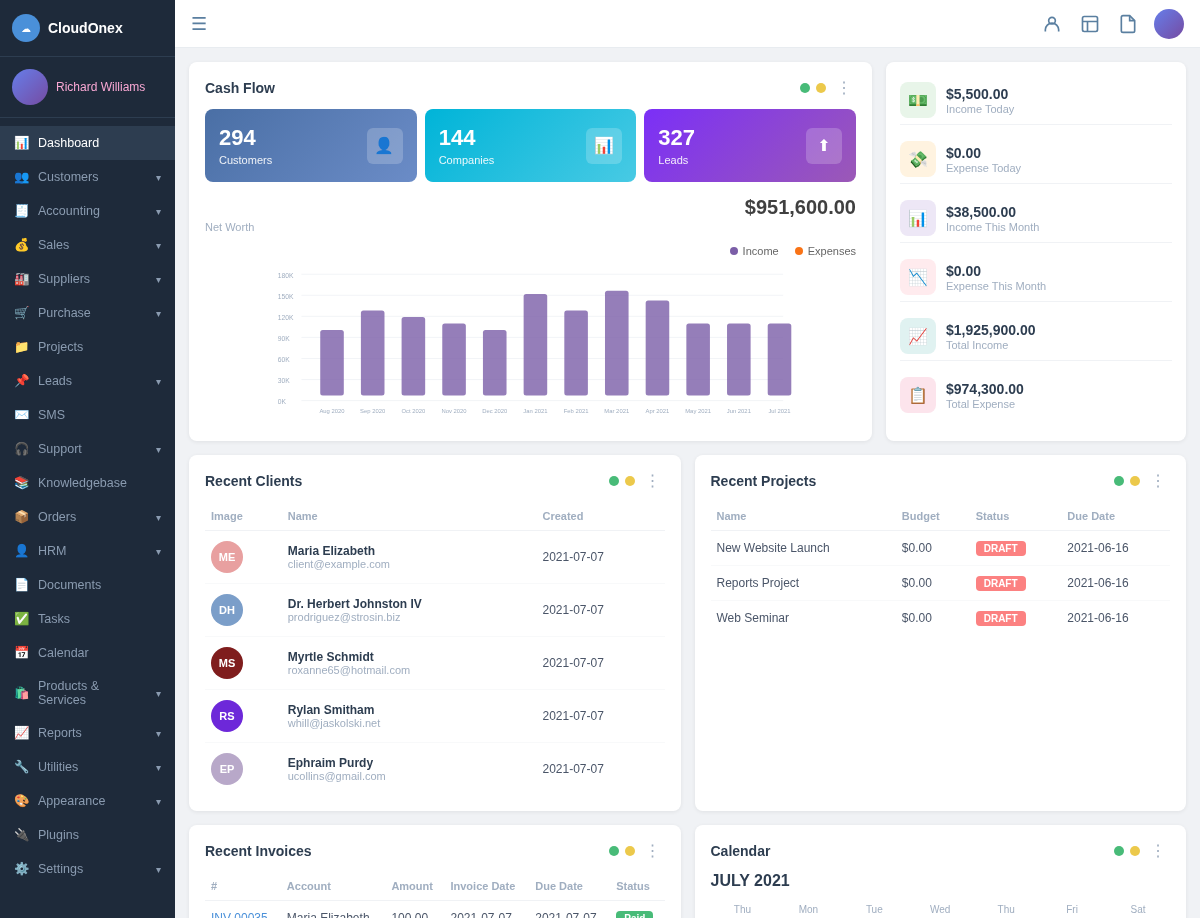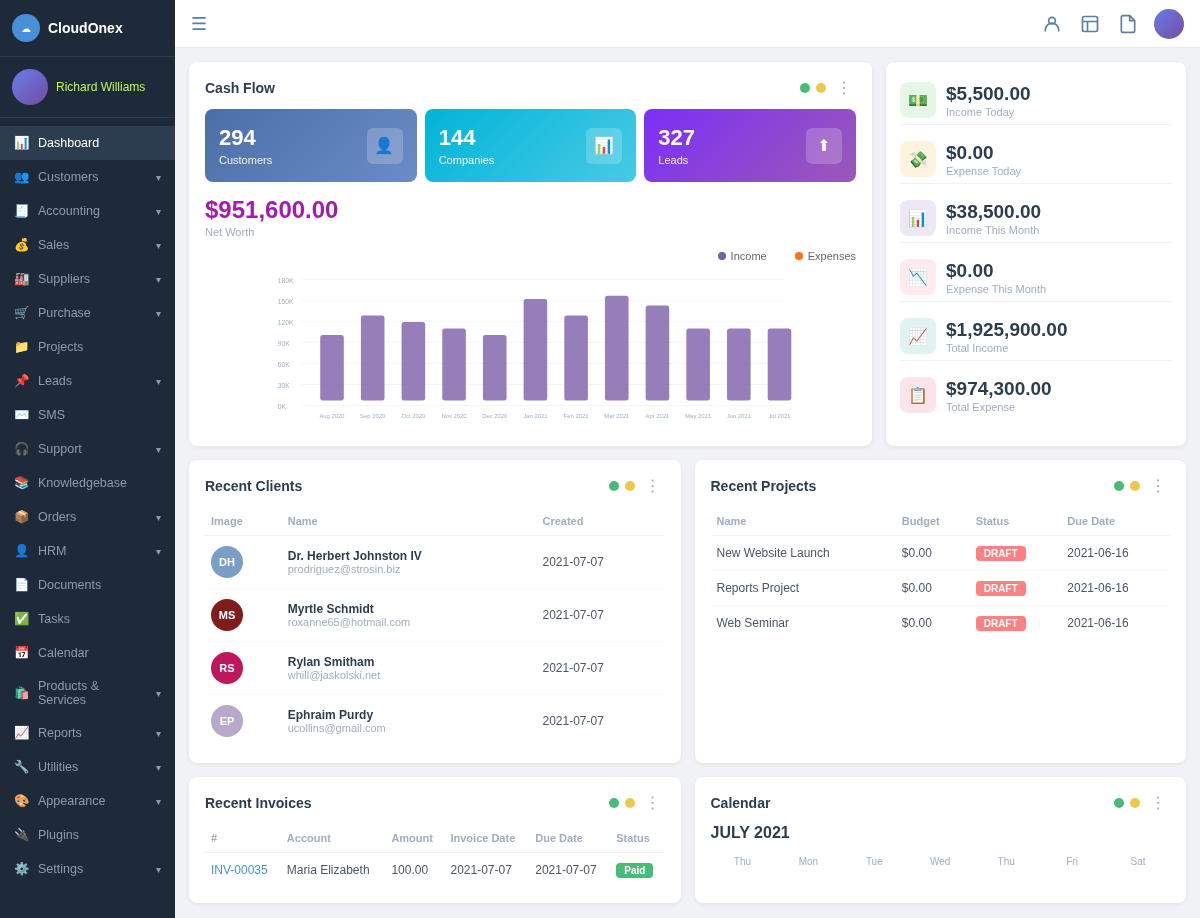--- a/index.html
+++ b/index.html
@@ -5,21 +5,21 @@
     * { margin: 0; padding: 0; box-sizing: border-box; }
     body { font-family: 'Segoe UI', Arial, sans-serif; background: #f0f2f5; display: flex; height: 918px; overflow: hidden; font-size: 13px; }
 
     
     .sidebar { width: 175px; background: #1e2a3a; color: #a0aec0; display: flex; flex-direction: column; flex-shrink: 0; overflow-y: auto; }
     .sidebar-header { padding: 14px 12px; display: flex; align-items: center; gap: 8px; border-bottom: 1px solid #2d3d50; }
     .sidebar-logo { width: 28px; height: 28px; background: #4a90d9; border-radius: 50%; display: flex; align-items: center; justify-content: center; color: white; font-size: 10px; flex-shrink: 0; }
     .sidebar-brand { color: white; font-size: 14px; font-weight: 600; }
     .sidebar-user { padding: 12px; display: flex; align-items: center; gap: 8px; border-bottom: 1px solid #2d3d50; }
     .sidebar-avatar { width: 36px; height: 36px; border-radius: 50%; background: linear-gradient(135deg, #667eea, #764ba2); flex-shrink: 0; overflow: hidden; }
-    .sidebar-username { color: #bef264; font-size: 12px; font-weight: 500; }
+    .sidebar-username { color: #f9a8d4; font-size: 12px; font-weight: 500; }
     .sidebar-nav { flex: 1; padding: 8px 0; }
     .nav-item { display: flex; align-items: center; gap: 8px; padding: 9px 14px; cursor: pointer; color: #8a9bb0; font-size: 12.5px; transition: background 0.2s; }
     .nav-item.active { background: #2d3d50; color: #fff; }
     .nav-icon { width: 16px; height: 16px; flex-shrink: 0; }
     .nav-chevron { margin-left: auto; font-size: 10px; }
 
     
     .main { flex: 1; display: flex; flex-direction: column; overflow: hidden; }
     .topbar { height: 48px; background: white; display: flex; align-items: center; padding: 0 16px; border-bottom: 1px solid #e8ecf0; gap: 12px; }
     .topbar-menu { color: #5a7fa0; font-size: 18px; cursor: pointer; }
@@ -46,36 +46,36 @@
     .cashflow-stats { display: flex; gap: 8px; margin-bottom: 14px; }
     .stat-card { flex: 1; border-radius: 8px; padding: 16px 14px; color: white; display: flex; align-items: center; justify-content: space-between; }
     .stat-card-blue { background: linear-gradient(135deg, #4a6fa5, #6b8cc7); }
     .stat-card-cyan { background: linear-gradient(135deg, #00b4d8, #48cae4); }
     .stat-card-purple { background: linear-gradient(135deg, #7b2ff7, #9b59b6); }
     .stat-number { font-size: 22px; font-weight: 700; }
     .stat-label { font-size: 11px; margin-top: 3px; opacity: 0.9; }
     .stat-icon-box { width: 36px; height: 36px; background: rgba(255,255,255,0.2); border-radius: 6px; display: flex; align-items: center; justify-content: center; font-size: 16px; }
 
     
-    .net-worth { font-size: 24px; font-weight: 700; color: #a21caf; }
+    .net-worth { font-size: 20px; font-weight: 700; color: #404040; text-align: right; }
     .net-worth-label { font-size: 11px; color: #a0aec0; margin-top: 2px; }
 
     
     .chart-area { margin-top: 12px; }
-    .chart-legend { display: flex; gap: 28px; justify-content: flex-end; margin-bottom: 8px; }
+    .chart-legend { display: flex; gap: 16px; justify-content: flex-end; margin-bottom: 8px; }
     .legend-item { display: flex; align-items: center; gap: 5px; font-size: 11px; color: #666; }
     .legend-dot { width: 8px; height: 8px; border-radius: 50%; }
     .chart-container { position: relative; height: 160px; }
 
     
     .finance-sidebar { width: 300px; background: white; border-radius: 8px; padding: 14px; box-shadow: 0 1px 4px rgba(0,0,0,0.07); display: flex; flex-direction: column; gap: 10px; }
     .finance-item { display: flex; align-items: center; gap: 10px; padding: 6px 0; border-bottom: 1px solid #f0f2f5; }
     .finance-item:last-child { border-bottom: none; }
     .finance-icon { width: 36px; height: 36px; border-radius: 8px; display: flex; align-items: center; justify-content: center; font-size: 16px; flex-shrink: 0; }
-    .finance-amount { font-size: 19px; font-weight: 700; color: #2d3d50; }
+    .finance-amount { font-size: 14px; font-weight: 700; color: #2d3d50; }
     .finance-desc { font-size: 11px; color: #a0aec0; margin-top: 1px; }
 
     
     .bottom-grid { display: grid; grid-template-columns: 1fr 1fr; gap: 14px; }
 
     
     .data-table { width: 100%; border-collapse: collapse; margin-top: 8px; }
     .data-table th { text-align: left; font-size: 11px; color: #a0aec0; font-weight: 600; padding: 8px 6px; border-bottom: 1px solid #f0f2f5; }
     .data-table td { padding: 10px 6px; border-bottom: 1px solid #f8f9fa; font-size: 12px; color: #4a5568; vertical-align: middle; }
     .data-table tr:last-child td { border-bottom: none; }
@@ -396,41 +396,51 @@
           <thead>
               <tr id="clients-thead">
                 <th>Image</th>
                 <th>Name</th>
                 <th>Created</th>
               </tr>
             </thead>
           <tbody id="clients-tbody">
               <tr>
                 <td>
+                  <div class="client-avatar" style="background:#e8a0a0;">ME</div>
+                </td>
+    <td>
+                  <div class="client-name">Maria Elizabeth</div>
+                  <div class="client-email">client@example.com</div>
+                </td>
+    <td>2021-07-07</td>
+              </tr>
+              <tr>
+                <td>
                   <div class="client-avatar" style="background:#7b9ec9;">DH</div>
                 </td>
     <td>
                   <div class="client-name">Dr. Herbert Johnston IV</div>
                   <div class="client-email">prodriguez@strosin.biz</div>
                 </td>
     <td>2021-07-07</td>
               </tr>
               <tr>
                 <td>
                   <div class="client-avatar" style="background:#7f1d1d;text-align:center;">MS</div>
                 </td>
     <td>
                   <div class="client-name">Myrtle Schmidt</div>
                   <div class="client-email">roxanne65@hotmail.com</div>
                 </td>
     <td>2021-07-07</td>
               </tr>
               <tr>
                 <td>
-                  <div class="client-avatar" style="background:#be185d;">RS</div>
+                  <div class="client-avatar" style="background:#6d28d9;">RS</div>
                 </td>
     <td>
                   <div class="client-name">Rylan Smitham</div>
                   <div class="client-email">whill@jaskolski.net</div>
                 </td>
     <td>2021-07-07</td>
               </tr>
               <tr>
                 <td>
                   <div class="client-avatar" style="background:#b8a8c9;">EP</div>

